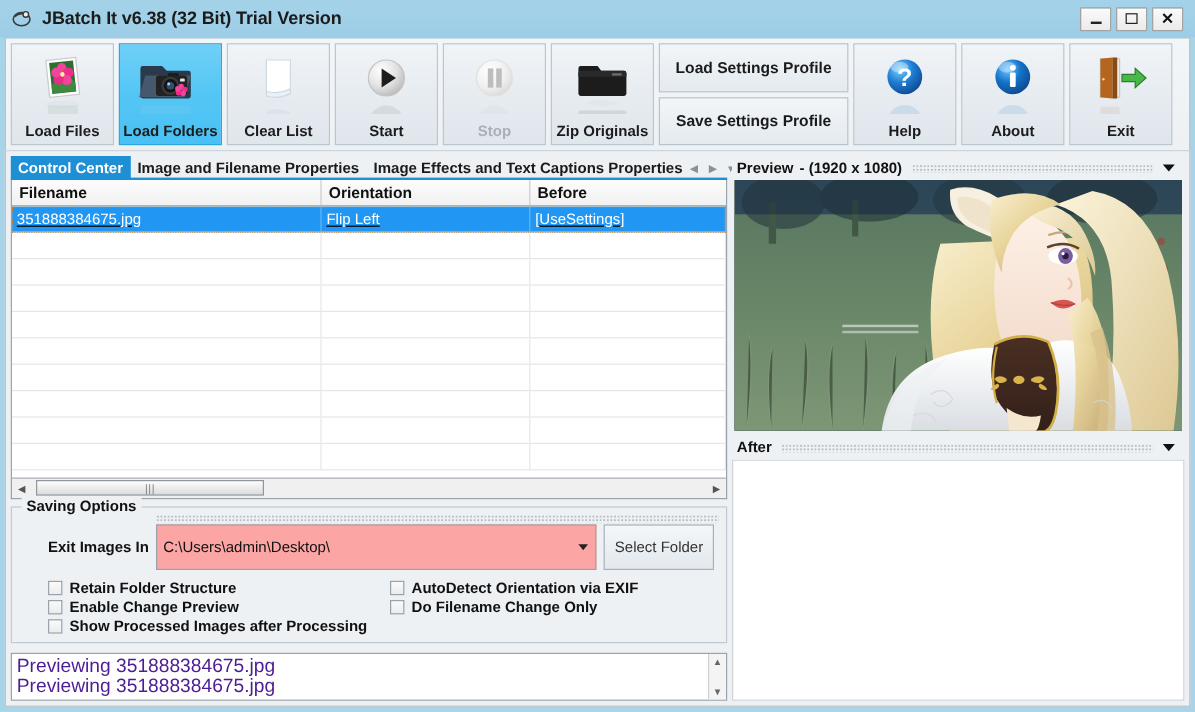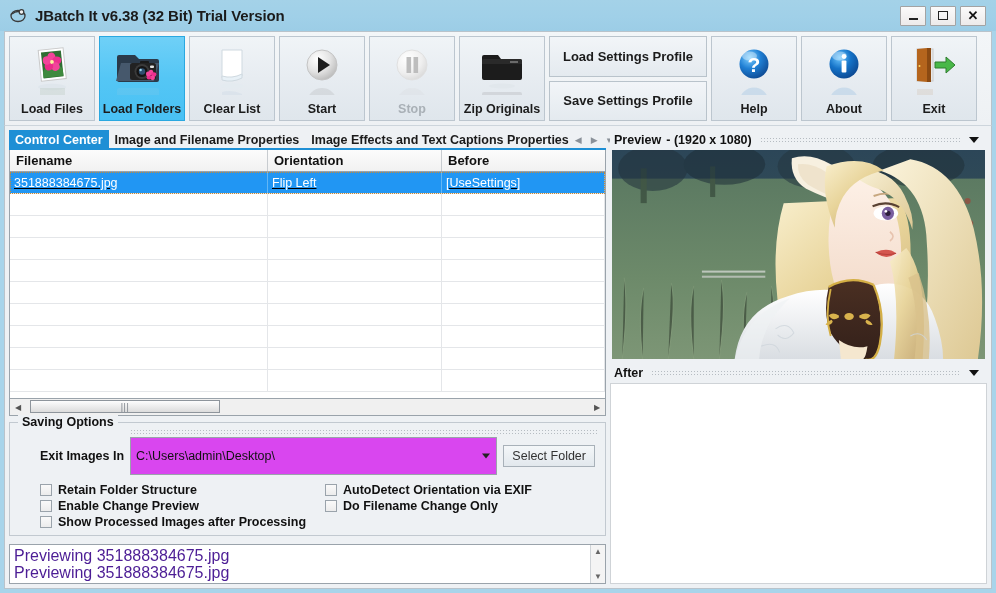--- a/index.html
+++ b/index.html
@@ -225,34 +225,34 @@
     background-image: radial-gradient(#b6bcc2 0.8px, transparent 0.9px);
     background-size: 3px 3px;
   }
   .row-save {
     display: flex; align-items: center; gap: 6px; margin-bottom: 8px;
     padding-left: 20px;
   }
   .lbl-save { font-size: 12.5px; font-weight: bold; color: #111; white-space: nowrap; }
   .combo {
     flex: 1 1 auto; height: 38px;
-    background: #d946ef; border: 1px solid #9aa3ab;
+    background: #fca5a5; border: 1px solid #9aa3ab;
     display: flex; align-items: center;
     padding-left: 5px;
     font-size: 12.5px; color: #111;
     position: relative;
   }
   .combo-arrow {
     position: absolute; right: 6px; top: 50%; transform: translateY(-50%);
     width: 0; height: 0;
     border-left: 4.5px solid transparent; border-right: 4.5px solid transparent;
     border-top: 5px solid #222;
   }
   .btn-small {
-    height: 22px; padding: 6px 8px;
+    height: 38px; padding: 6px 8px;
     background: linear-gradient(to bottom,#f4f7f9,#e2e8ed);
     border: 1px solid #a8b1b9;
     font-size: 12.5px; color: #333;
     display: flex; align-items: center;
     cursor: default;
   }
   .checks {
     display: grid;
     grid-template-columns: 285px auto;
     row-gap: 2px;

